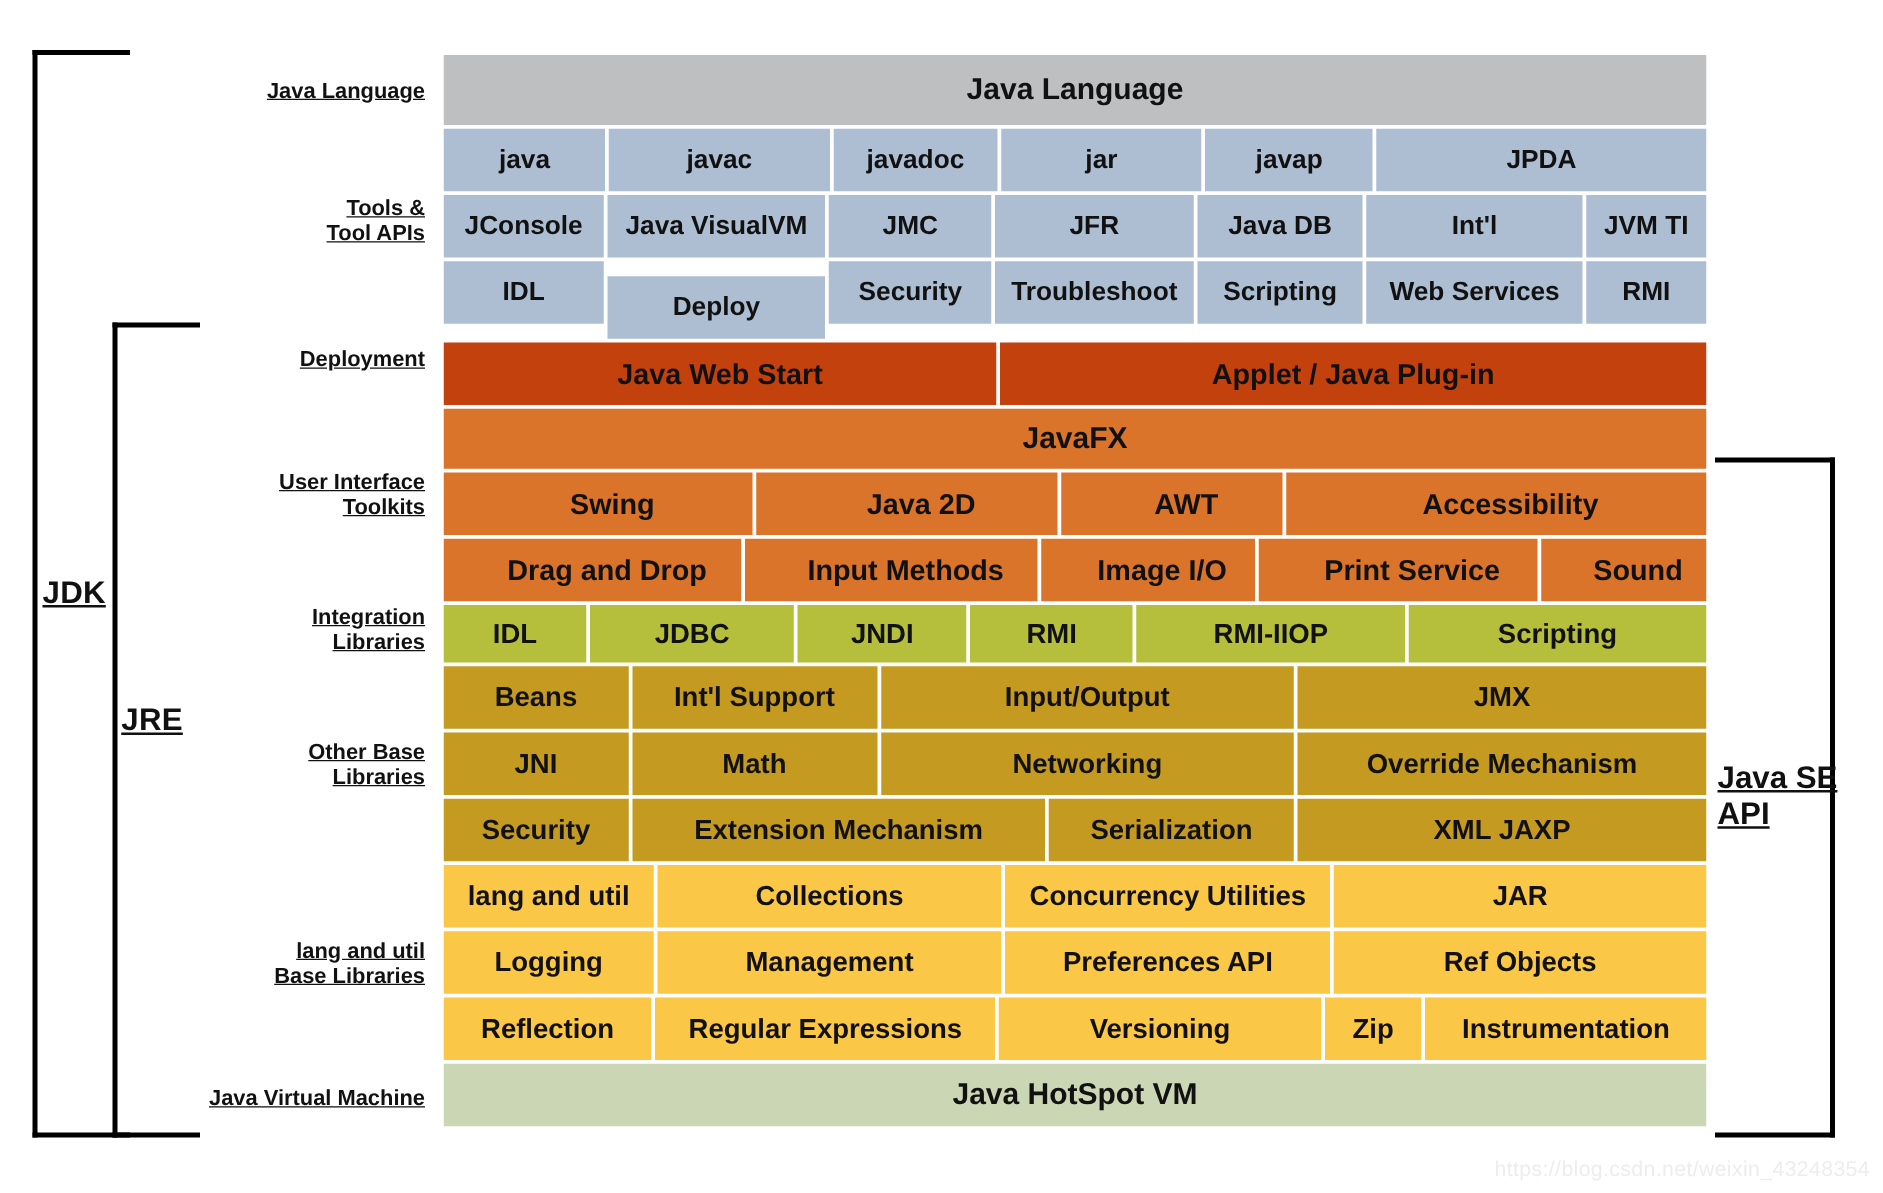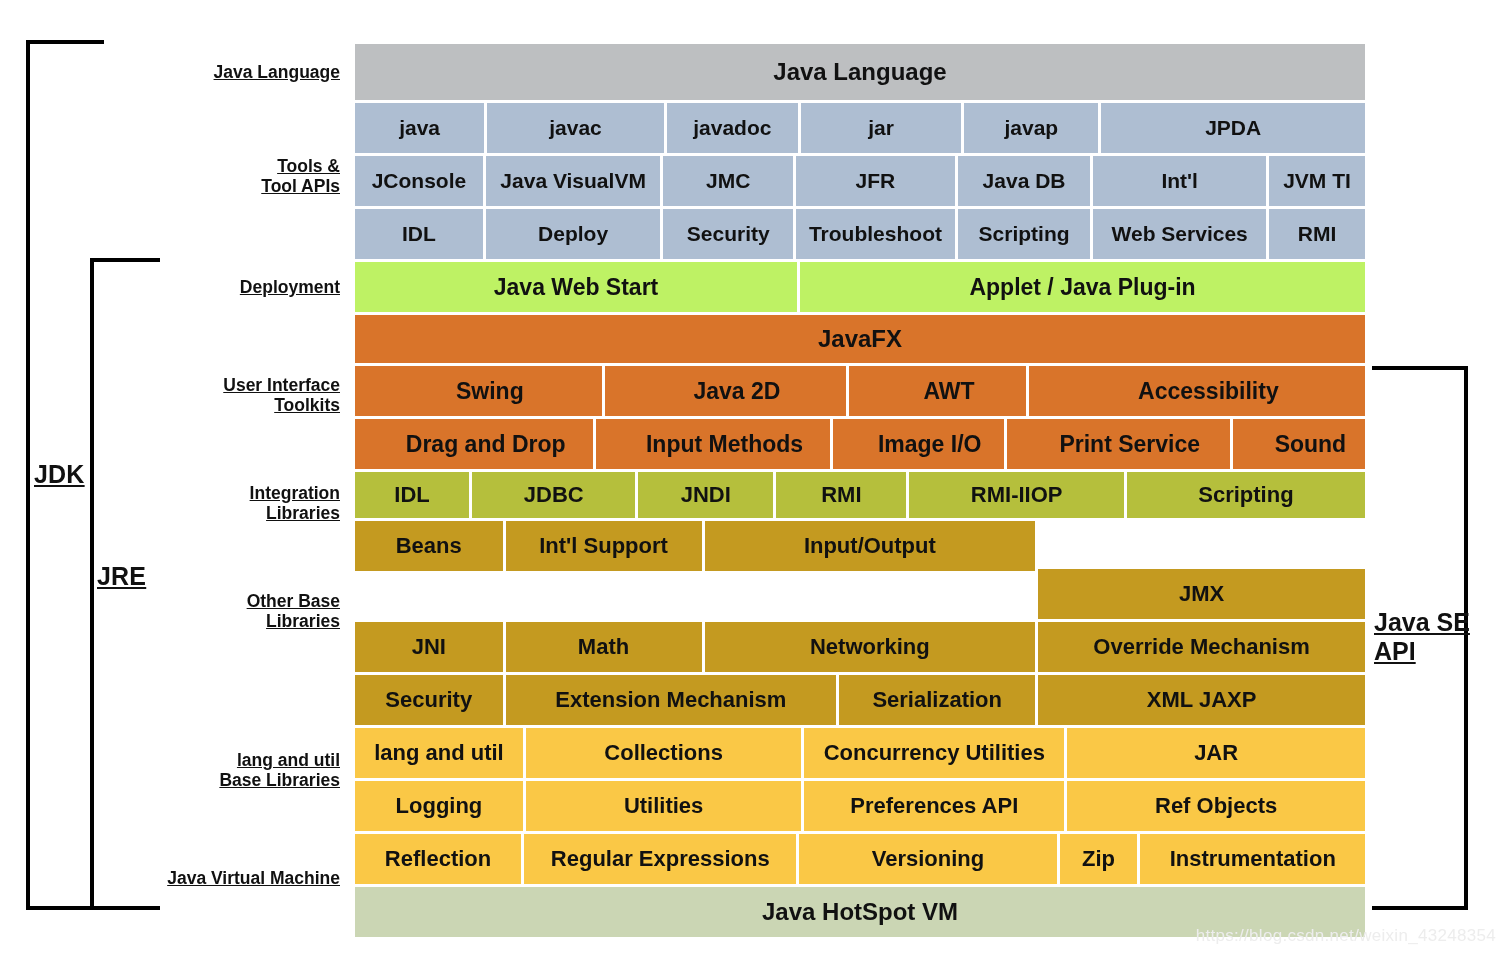--- a/index.html
+++ b/index.html
@@ -31,21 +31,21 @@
   .h-deploy{height:50px;font-size:23px;}
   .h-fx{height:48px;font-size:24px;}
   .h-ui{height:50px;font-size:23px;}
   .h-int{height:46px;font-size:22px;}
   .h-base{height:50px;font-size:22px;}
   .h-lu{height:50px;font-size:22px;}
   .h-vm{height:50px;font-size:24px;}
 
   .c-lang{background:#bdbfc1;}
   .c-tool{background:#aebed2;}
-  .c-deploy{background:#bef264;}
+  .c-deploy{background:#c2410c;}
   .c-fx{background:#d9742a;}
   .c-ui{background:#d9742a;padding-left:27px;}
   .c-int{background:#b5bf3c;}
   .c-base{background:#c49a20;}
   .c-lu{background:#fac846;}
   .c-vm{background:#cbd6b4;}
 
   
   #watermark{position:absolute;right:10px;bottom:8px;font-size:17px;color:#ededed;
              letter-spacing:.3px;white-space:nowrap;}
@@ -132,21 +132,21 @@
         <div class="cell h-tool c-tool" style="flex: 12.8 1 0px;">JConsole</div>
         <div class="cell h-tool c-tool" style="flex: 17.8 1 0px;">Java VisualVM</div>
         <div class="cell h-tool c-tool" style="flex: 13 1 0px;">JMC</div>
         <div class="cell h-tool c-tool" style="flex: 16.1 1 0px;">JFR</div>
         <div class="cell h-tool c-tool" style="flex: 13.3 1 0px;">Java DB</div>
         <div class="cell h-tool c-tool" style="flex: 17.6 1 0px;">Int'l</div>
         <div class="cell h-tool c-tool" style="flex: 9.4 1 0px;">JVM TI</div>
       </div>
       <div class="band">
         <div class="cell h-tool c-tool" style="flex: 12.8 1 0px;">IDL</div>
-        <div class="cell h-tool c-tool" style="flex: 17.8 1 0px;">Deploy</div>
+        <div class="cell h-tool c-tool" style="flex: 17.8 1 0px; margin-top: 12px;">Deploy</div>
         <div class="cell h-tool c-tool" style="flex: 13 1 0px;">Security</div>
         <div class="cell h-tool c-tool" style="flex: 16.1 1 0px;">Troubleshoot</div>
         <div class="cell h-tool c-tool" style="flex: 13.3 1 0px;">Scripting</div>
         <div class="cell h-tool c-tool" style="flex: 17.6 1 0px;">Web Services</div>
         <div class="cell h-tool c-tool" style="flex: 9.4 1 0px;">RMI</div>
       </div>
       <div class="band">
         <div class="cell h-deploy c-deploy" style="flex: 43.8 1 0px;">Java Web Start</div>
         <div class="cell h-deploy c-deploy" style="flex: 56.2 1 0px;">Applet / Java Plug-in</div>
       </div>
@@ -171,21 +171,21 @@
         <div class="cell h-int c-int" style="flex: 16.4 1 0px;">JDBC</div>
         <div class="cell h-int c-int" style="flex: 13.4 1 0px;">JNDI</div>
         <div class="cell h-int c-int" style="flex: 12.9 1 0px;">RMI</div>
         <div class="cell h-int c-int" style="flex: 21.8 1 0px;">RMI-IIOP</div>
         <div class="cell h-int c-int" style="flex: 24.3 1 0px;">Scripting</div>
       </div>
       <div class="band">
         <div class="cell h-base c-base" style="flex: 14.4 1 0px;">Beans</div>
         <div class="cell h-base c-base" style="flex: 19.4 1 0px;">Int'l Support</div>
         <div class="cell h-base c-base" style="flex: 33.3 1 0px;">Input/Output</div>
-        <div class="cell h-base c-base" style="flex: 32.9 1 0px; margin-top: 48px;">JMX</div>
+        <div class="cell h-base c-base" style="flex: 32.9 1 0px;">JMX</div>
       </div>
       <div class="band">
         <div class="cell h-base c-base" style="flex: 14.4 1 0px;">JNI</div>
         <div class="cell h-base c-base" style="flex: 19.4 1 0px;">Math</div>
         <div class="cell h-base c-base" style="flex: 33.3 1 0px;">Networking</div>
         <div class="cell h-base c-base" style="flex: 32.9 1 0px;">Override Mechanism</div>
       </div>
       <div class="band">
         <div class="cell h-base c-base" style="flex: 14.4 1 0px;">Security</div>
         <div class="cell h-base c-base" style="flex: 33.3 1 0px;">Extension Mechanism</div>
@@ -193,21 +193,21 @@
         <div class="cell h-base c-base" style="flex: 32.9 1 0px;">XML JAXP</div>
       </div>
       <div class="band">
         <div class="cell h-lu c-lu" style="flex: 16.5 1 0px;">lang and util</div>
         <div class="cell h-lu c-lu" style="flex: 27.6 1 0px;">Collections</div>
         <div class="cell h-lu c-lu" style="flex: 26 1 0px;">Concurrency Utilities</div>
         <div class="cell h-lu c-lu" style="flex: 29.9 1 0px;">JAR</div>
       </div>
       <div class="band">
         <div class="cell h-lu c-lu" style="flex: 16.5 1 0px;">Logging</div>
-        <div class="cell h-lu c-lu" style="flex: 27.6 1 0px;">Utilities</div>
+        <div class="cell h-lu c-lu" style="flex: 27.6 1 0px;">Management</div>
         <div class="cell h-lu c-lu" style="flex: 26 1 0px;">Preferences API</div>
         <div class="cell h-lu c-lu" style="flex: 29.9 1 0px;">Ref Objects</div>
       </div>
       <div class="band">
         <div class="cell h-lu c-lu" style="flex: 16.5 1 0px;">Reflection</div>
         <div class="cell h-lu c-lu" style="flex: 27.6 1 0px;">Regular Expressions</div>
         <div class="cell h-lu c-lu" style="flex: 26 1 0px;">Versioning</div>
         <div class="cell h-lu c-lu" style="flex: 7.3 1 0px;">Zip</div>
         <div class="cell h-lu c-lu" style="flex: 22.6 1 0px;">Instrumentation</div>
       </div>

